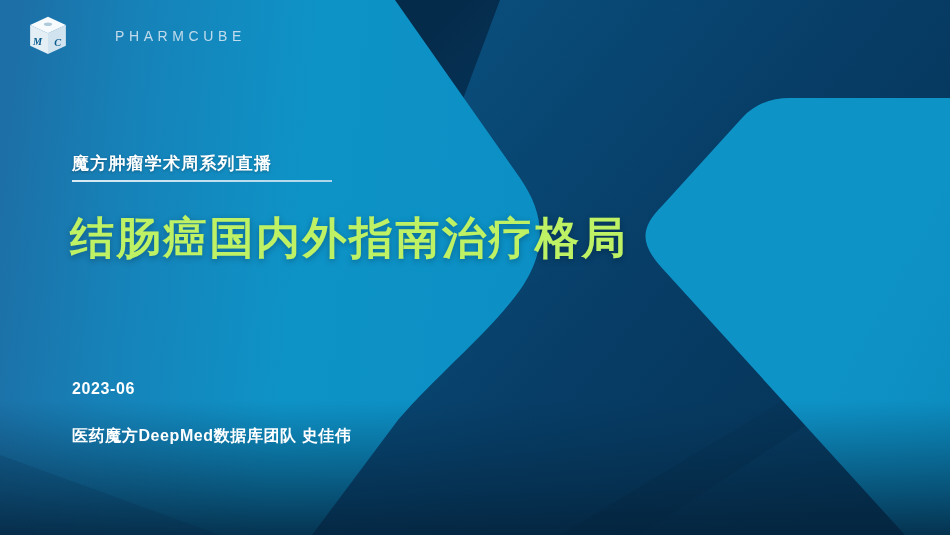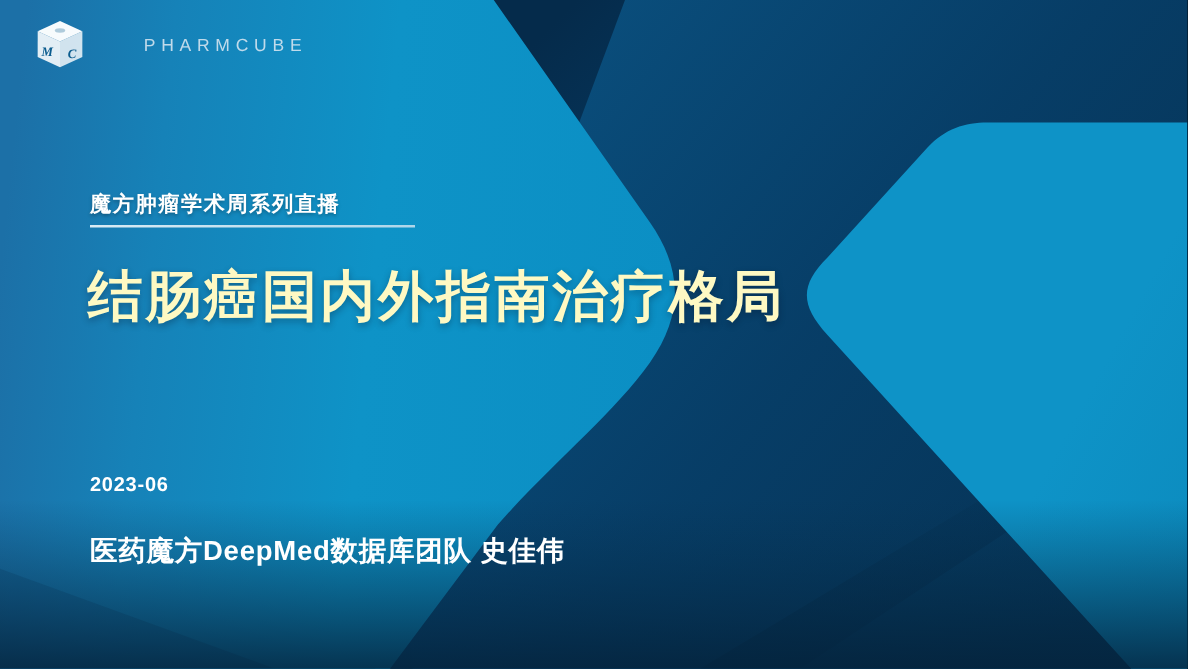--- a/index.html
+++ b/index.html
@@ -84,21 +84,21 @@
     left: 0;
     width: 260px;
     height: 2px;
     background: linear-gradient(to right, #eaf4fa, #bcdced);
     opacity: 0.92;
   }
   .main-title {
     position: absolute;
     top: 212px;
     left: -2px;
-    color: #fef9c3;
+    color: #bef264;
     font-size: 44px;
     font-weight: 700;
     letter-spacing: 2.5px;
     white-space: nowrap;
     line-height: 1.16;
     text-shadow: 0 2px 6px rgba(0,10,30,0.30);
   }
   .date-line {
     position: absolute;
     top: 380px;
@@ -107,21 +107,21 @@
     font-size: 16px;
     font-weight: 700;
     letter-spacing: 0.6px;
     white-space: nowrap;
   }
   .presenter-line {
     position: absolute;
     top: 426px;
     left: 0;
     color: #ffffff;
-    font-size: 22px;
+    font-size: 16px;
     font-weight: 700;
     letter-spacing: 0.6px;
     white-space: nowrap;
   }
 </style>
 </head>
 <body>
 
 <div id="slide">
 

